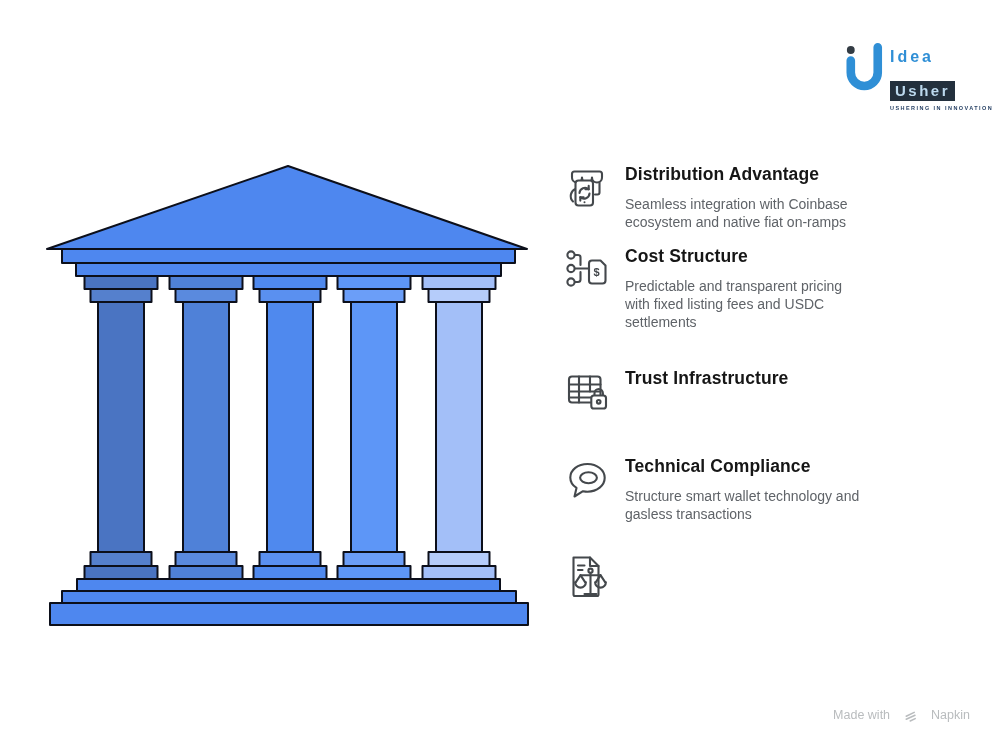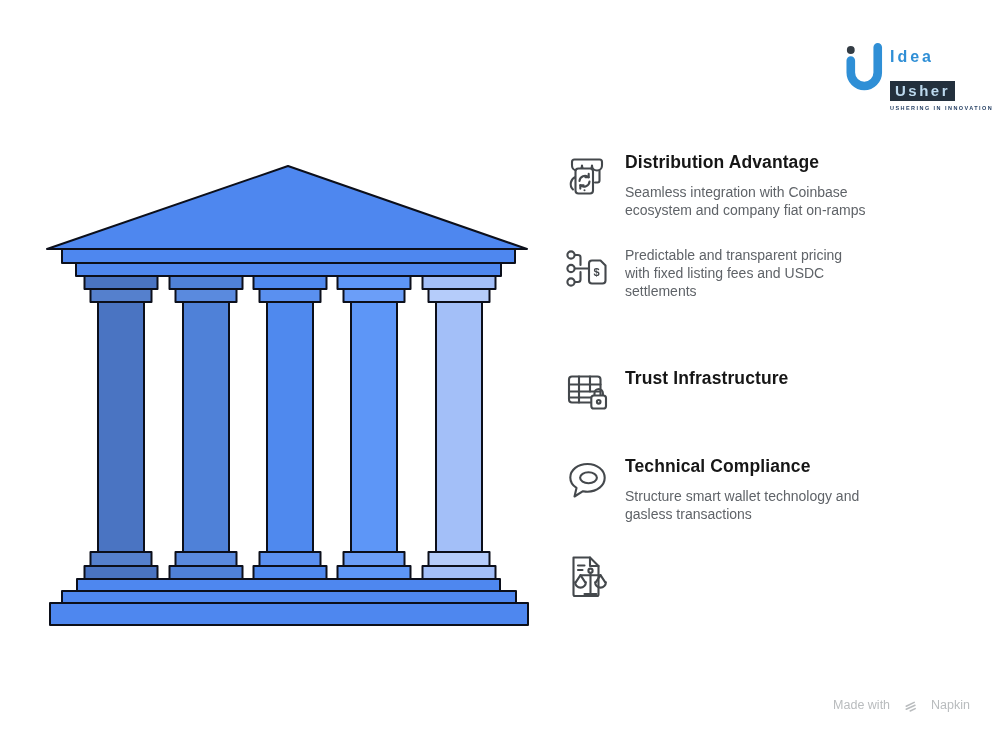--- a/index.html
+++ b/index.html
@@ -27,21 +27,21 @@
   .item-title{margin:0 0 10px 0;font-size:17.5px;font-weight:700;color:var(--title);letter-spacing:.1px;line-height:1.2;}
   .item-desc{margin:0;font-size:14px;color:var(--desc);line-height:1.3;white-space:pre-line;}
   
   .logo{position:absolute;left:843px;top:41px;display:flex;align-items:flex-start;}
   .logo-mark{width:44px;height:52px;margin-right:3px;}
   .logo-text{display:flex;flex-direction:column;align-items:flex-start;padding-top:8px;}
   .logo-idea{color:var(--logo-blue);font-weight:700;font-size:16px;letter-spacing:3px;line-height:1;}
   .logo-usher{background:var(--logo-dark);color:var(--logo-usher-text);font-weight:700;font-size:15px;letter-spacing:2.5px;line-height:1;padding:2px 5px 3px 5px;margin-top:16px;}
   .logo-tagline{color:var(--tagline);font-size:5.5px;font-weight:700;letter-spacing:1.45px;margin-top:4px;white-space:nowrap;}
   
-  .footer{position:absolute;right:28px;bottom:34px;display:flex;align-items:center;gap:14px;color:var(--footer);font-size:12.5px;text-align:right;}
+  .footer{position:absolute;right:28px;bottom:24px;display:flex;align-items:center;gap:14px;color:var(--footer);font-size:12.5px;text-align:right;}
   .footer svg{width:13px;height:13px;}
 </style>
 </head>
 <body>
 
 <svg class="temple" width="495" height="470" viewBox="0 0 495 470">
   <g class="st">
 
     <rect class="f-main" x="22" y="89" width="453" height="14"></rect>
     <rect class="f-main" x="36" y="103" width="425" height="13"></rect>
@@ -91,56 +91,57 @@
       <rect class="f-main" x="22" y="431" width="454" height="12"></rect>
       <rect class="f-main" x="10" y="443" width="478" height="22"></rect>
     </g>
 
     <polygon class="f-main" points="248,6 487,89 7,89"></polygon>
   </g>
 </svg>
 
 <div class="features">
 
-  <div class="item" style="top:152px">
+  <div class="item" style="top:164px">
     <div class="item-icon">
       <svg class="ic" viewBox="0 0 48 50">
         <path d="M9 13.5 V10 a2.5 2.5 0 0 1 2.5 -2.5 h25 A2.5 2.5 0 0 1 39 10 v3.5"></path>
         <path d="M9 13.5 a5 5 0 0 0 10 0 M19 13.5 a5 5 0 0 0 10 0 M29 13.5 a5 5 0 0 0 10 0"></path>
         <path d="M36.5 18.5 V28.5 a2 2 0 0 1 -2 2 H32"></path>
         <path d="M12.5 25 C7.5 27 6 33.5 10 37.5"></path>
         <rect class="fw" x="12.5" y="16.5" width="17.5" height="25" rx="3"></rect>
         <path d="M16.5 29 a5.5 5.5 0 0 1 9.2 -3.7"></path>
         <path d="M25.7 21.9 v3.3 h-3.3"></path>
         <path d="M26.5 29.5 a5.5 5.5 0 0 1 -9.2 3.7"></path>
         <path d="M17.3 36.6 v-3.3 h3.3"></path>
         <circle class="tg" cx="21.5" cy="38.3" r="1"></circle>
       </svg>
     </div>
     <div class="item-text">
       <h3 class="item-title">Distribution Advantage</h3>
       <p class="item-desc">Seamless integration with Coinbase
-ecosystem and company fiat on-ramps</p>
+ecosystem and native fiat on-ramps</p>
     </div>
   </div>
 
   <div class="item" style="top:246px">
     <div class="item-icon">
       <svg class="ic" viewBox="0 0 48 50">
         <path d="M11.5 9 h3.5 a2.5 2.5 0 0 1 2.5 2.5 V19"></path>
         <path d="M11.5 36 h3.5 a2.5 2.5 0 0 0 2.5 -2.5 V26"></path>
         <path d="M11.5 22.5 h14.5"></path>
         <circle class="fw" cx="8" cy="9" r="3.6"></circle>
         <circle class="fw" cx="8" cy="22.5" r="3.6"></circle>
         <circle class="fw" cx="8" cy="36" r="3.6"></circle>
         <path class="fw" d="M26 17.5 a3 3 0 0 1 3 -3 h8.5 l5 5 V34.5 a3 3 0 0 1 -3 3 H29 a3 3 0 0 1 -3 -3 z"></path>
         <text class="tg" x="33.5" y="30" text-anchor="middle">$</text>
       </svg>
     </div>
     <div class="item-text">
+      <h3 class="item-title">Cost Structure</h3>
       <p class="item-desc">Predictable and transparent pricing
 with fixed listing fees and USDC
 settlements</p>
     </div>
   </div>
 
   <div class="item" style="top:368px">
     <div class="item-icon">
       <svg class="ic" viewBox="0 0 48 50">
         <rect class="fw" x="6" y="8.5" width="31.5" height="26" rx="3"></rect>

